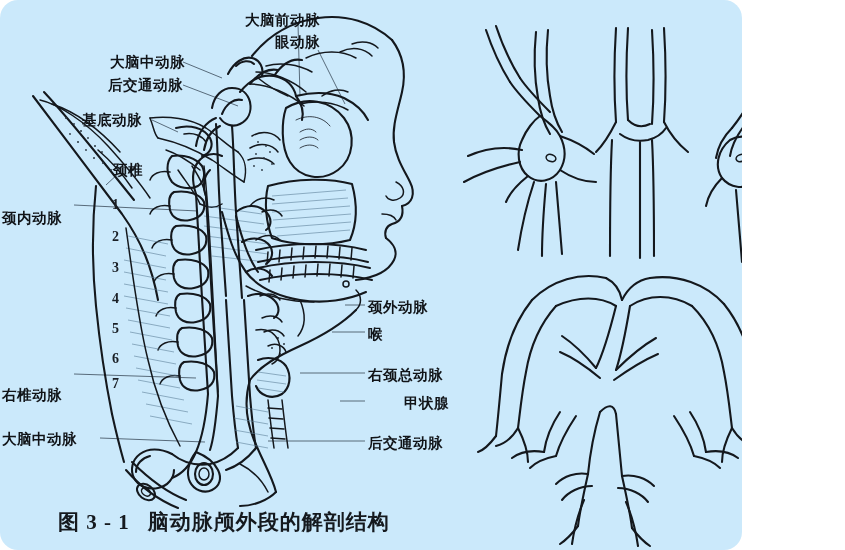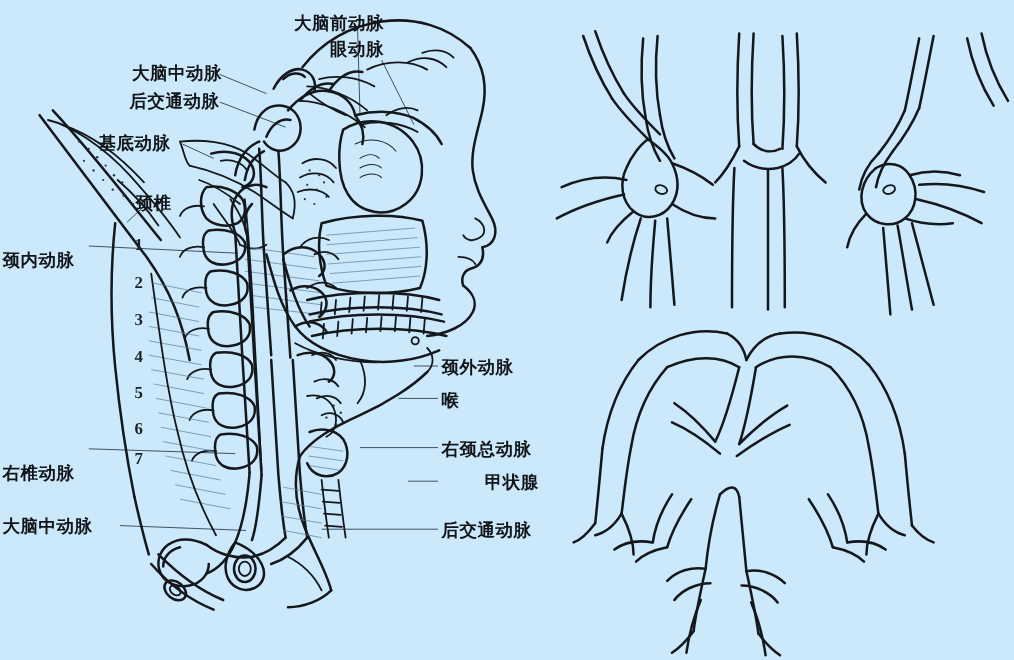--- a/index.html
+++ b/index.html
@@ -2,25 +2,26 @@
 <html><head>
 <meta charset="utf-8">
 <style>
   html, body {
     margin: 0;
     padding: 0;
     background: #ffffff;
   }
   #figure-root {
     position: relative;
-    width: 845px;
+    width: 742px;
     height: 550px;
     background: #cbe9fb;
     overflow: hidden;
     font-family: "Liberation Serif", "DejaVu Serif", serif;
+    border-radius: 18px;
   }
   svg.art {
     position: absolute;
     top: 0;
     left: 0;
     width: 845px;
     height: 550px;
     pointer-events: none;
   }
   .lbl {
@@ -522,14 +523,17 @@
   <div class="lbl right" style="left:368px; top:436px;">后交通动脉</div>
 
   <div class="vnum" style="left:112px; top:198px;">1</div>
   <div class="vnum" style="left:112px; top:230px;">2</div>
   <div class="vnum" style="left:112px; top:261px;">3</div>
   <div class="vnum" style="left:112px; top:292px;">4</div>
   <div class="vnum" style="left:112px; top:322px;">5</div>
   <div class="vnum" style="left:112px; top:352px;">6</div>
   <div class="vnum" style="left:112px; top:377px;">7</div>
 
+  <div id="caption">
+    <span class="fignum">图 3 - 1</span><span>脑动脉颅外段的解剖结构</span>
+  </div>
 
 </div>
 
 </body></html>

